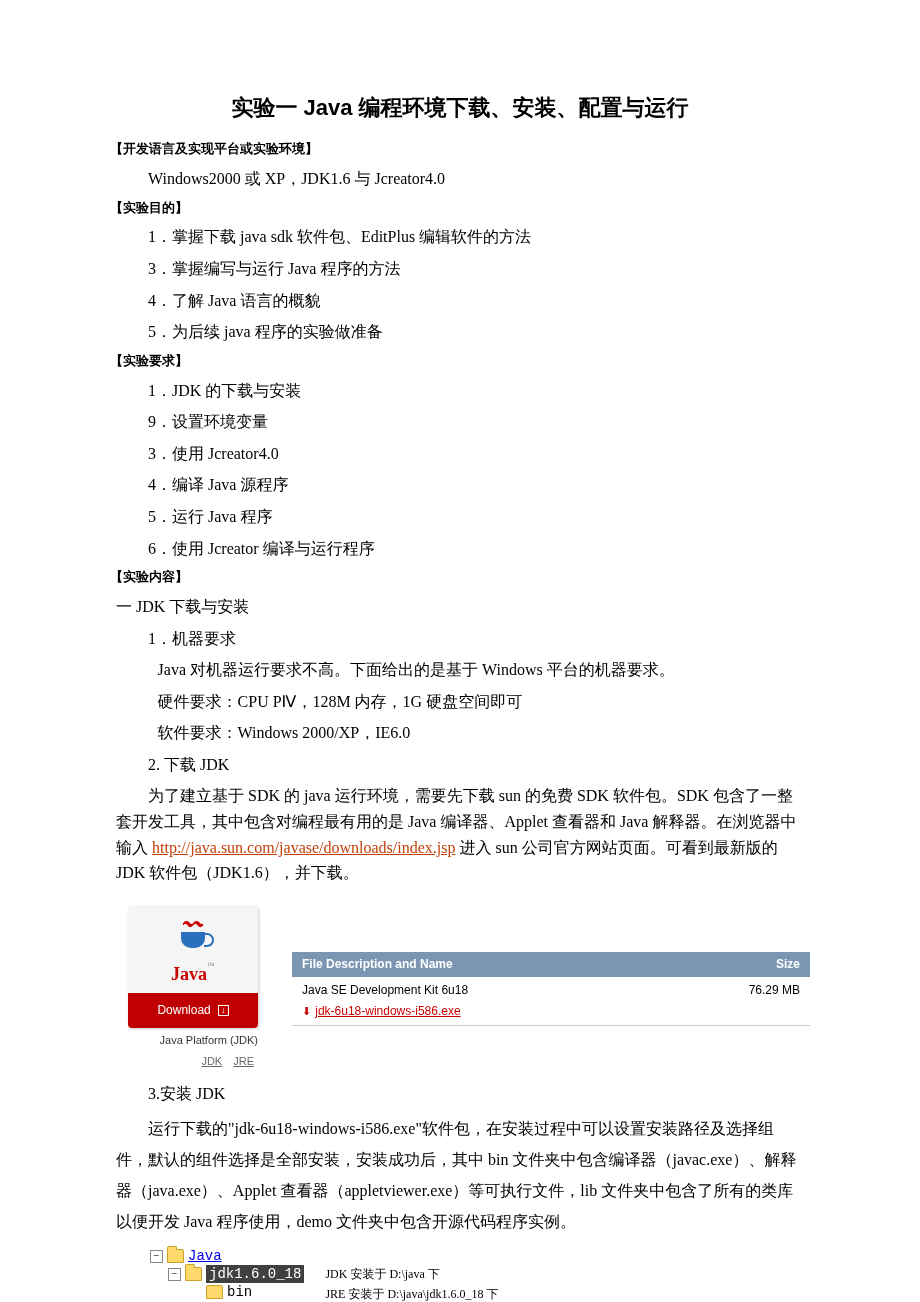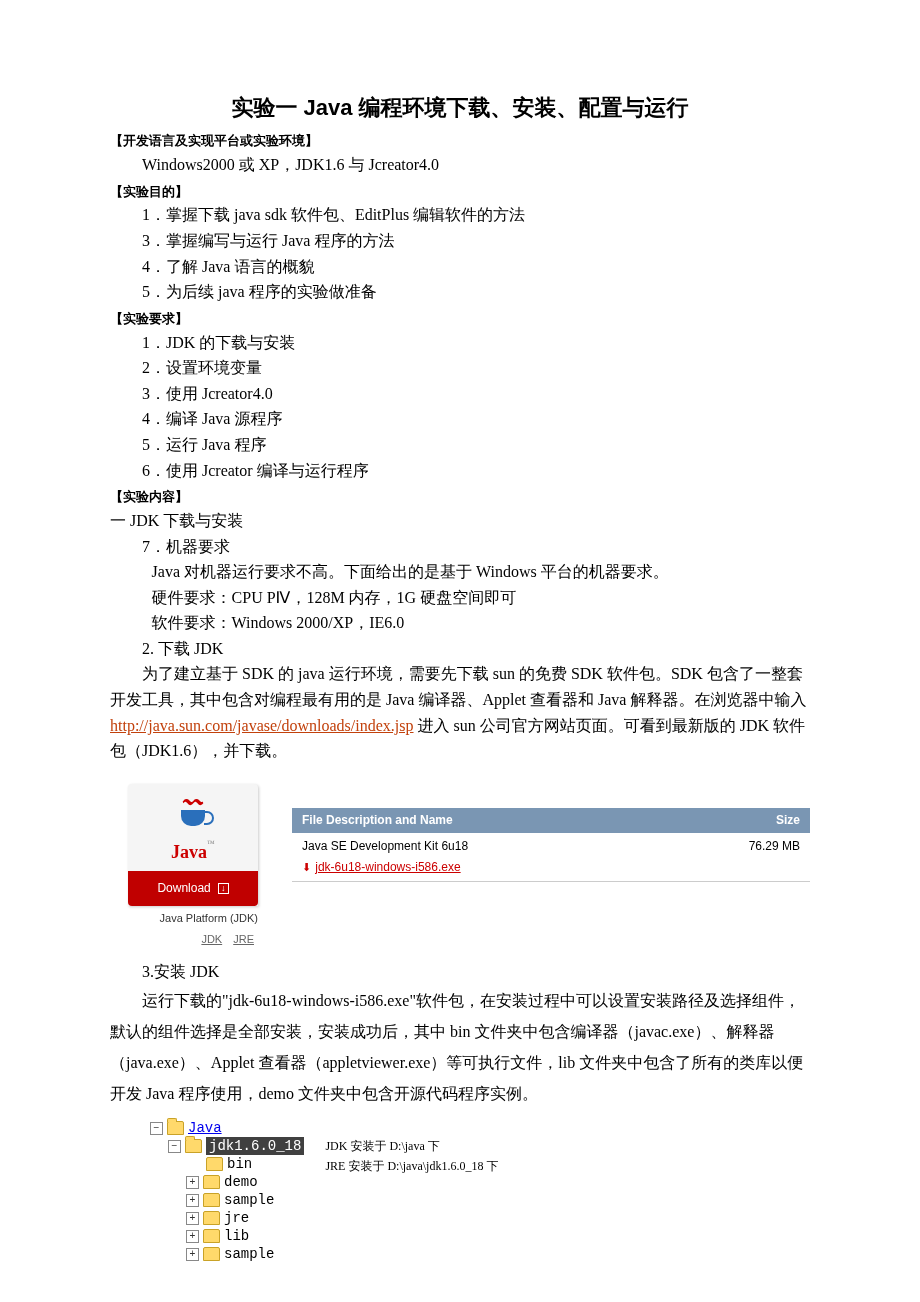--- a/index.html
+++ b/index.html
@@ -15,30 +15,30 @@
     width: 920px;
     margin: 0 auto;
     padding: 90px 110px 40px 110px;
     box-sizing: border-box;
   }
   .title {
     text-align: center;
     font-family: "SimHei", "Microsoft YaHei", sans-serif;
     font-weight: bold;
     font-size: 22px;
-    margin-bottom: 6px;
+    margin-bottom: 14px;
   }
   .section-head {
     font-family: "SimHei", "Microsoft YaHei", sans-serif;
     font-weight: bold;
     font-size: 13px;
     margin-top: 4px;
   }
   .indent1 { text-indent: 2em; }
-  .para { margin: 0; }
+  .para { margin: 6px; }
   a.link { color: #c2410c; text-decoration: underline; }
   a.link-red { color: #cc0000; text-decoration: underline; }
 
   
   .dl-row {
     display: flex;
     align-items: flex-start;
     margin: 20px 0 10px 18px;
   }
   .java-card {
@@ -96,21 +96,21 @@
     font-family: Arial, sans-serif;
     font-size: 11px;
     color: #333;
     margin-top: 4px;
   }
   .card-links a { color: #666; text-decoration: underline; font-size: 11px; margin: 0 4px;}
 
   .file-table {
     flex: 1;
     margin-left: 34px;
-    margin-top: 24px;
+    margin-top: 46px;
     font-family: Arial, sans-serif;
     font-size: 12px;
   }
   .file-table-head {
     background: #7a96b3;
     color: #fff;
     display: flex;
     justify-content: space-between;
     padding: 3px 10px;
     font-weight: bold;
@@ -196,30 +196,30 @@
   <p class="para indent1">Windows2000 或 XP，JDK1.6 与 Jcreator4.0</p>
 
   <div class="section-head">【实验目的】</div>
   <p class="para indent1">1．掌握下载 java sdk 软件包、EditPlus 编辑软件的方法</p>
   <p class="para indent1">3．掌握编写与运行 Java 程序的方法</p>
   <p class="para indent1">4．了解 Java 语言的概貌</p>
   <p class="para indent1">5．为后续 java 程序的实验做准备</p>
 
   <div class="section-head">【实验要求】</div>
   <p class="para indent1">1．JDK 的下载与安装</p>
-  <p class="para indent1">2．设置环境变量</p>
+  <p class="para indent1">9．设置环境变量</p>
   <p class="para indent1">3．使用 Jcreator4.0</p>
   <p class="para indent1">4．编译 Java 源程序</p>
   <p class="para indent1">5．运行 Java 程序</p>
   <p class="para indent1">6．使用 Jcreator 编译与运行程序</p>
 
   <div class="section-head">【实验内容】</div>
   <p class="para">一 JDK 下载与安装</p>
 
-  <p class="para indent1">7．机器要求</p>
+  <p class="para indent1">1．机器要求</p>
   <p class="para" style="padding-left:2.6em">Java 对机器运行要求不高。下面给出的是基于 Windows 平台的机器要求。</p>
   <p class="para" style="padding-left:2.6em">硬件要求：CPU PⅣ，128M 内存，1G 硬盘空间即可</p>
   <p class="para" style="padding-left:2.6em">软件要求：Windows 2000/XP，IE6.0</p>
 
   <p class="para indent1">2. 下载 JDK</p>
   <p class="para indent1">
     <span>为了建立基于 SDK 的 java 运行环境，需要先下载 sun 的免费 SDK 软件包。SDK 包含了一整套开发工具，其中包含对编程最有用的是 Java 编译器、Applet 查看器和 Java 解释器。在浏览器中输入 </span><a class="link" href="#">http://java.sun.com/javase/downloads/index.jsp</a><span> 进入 sun 公司官方网站页面。可看到最新版的 JDK 软件包（JDK1.6），并下载。</span>
   </p>
 
   <div class="dl-row">

